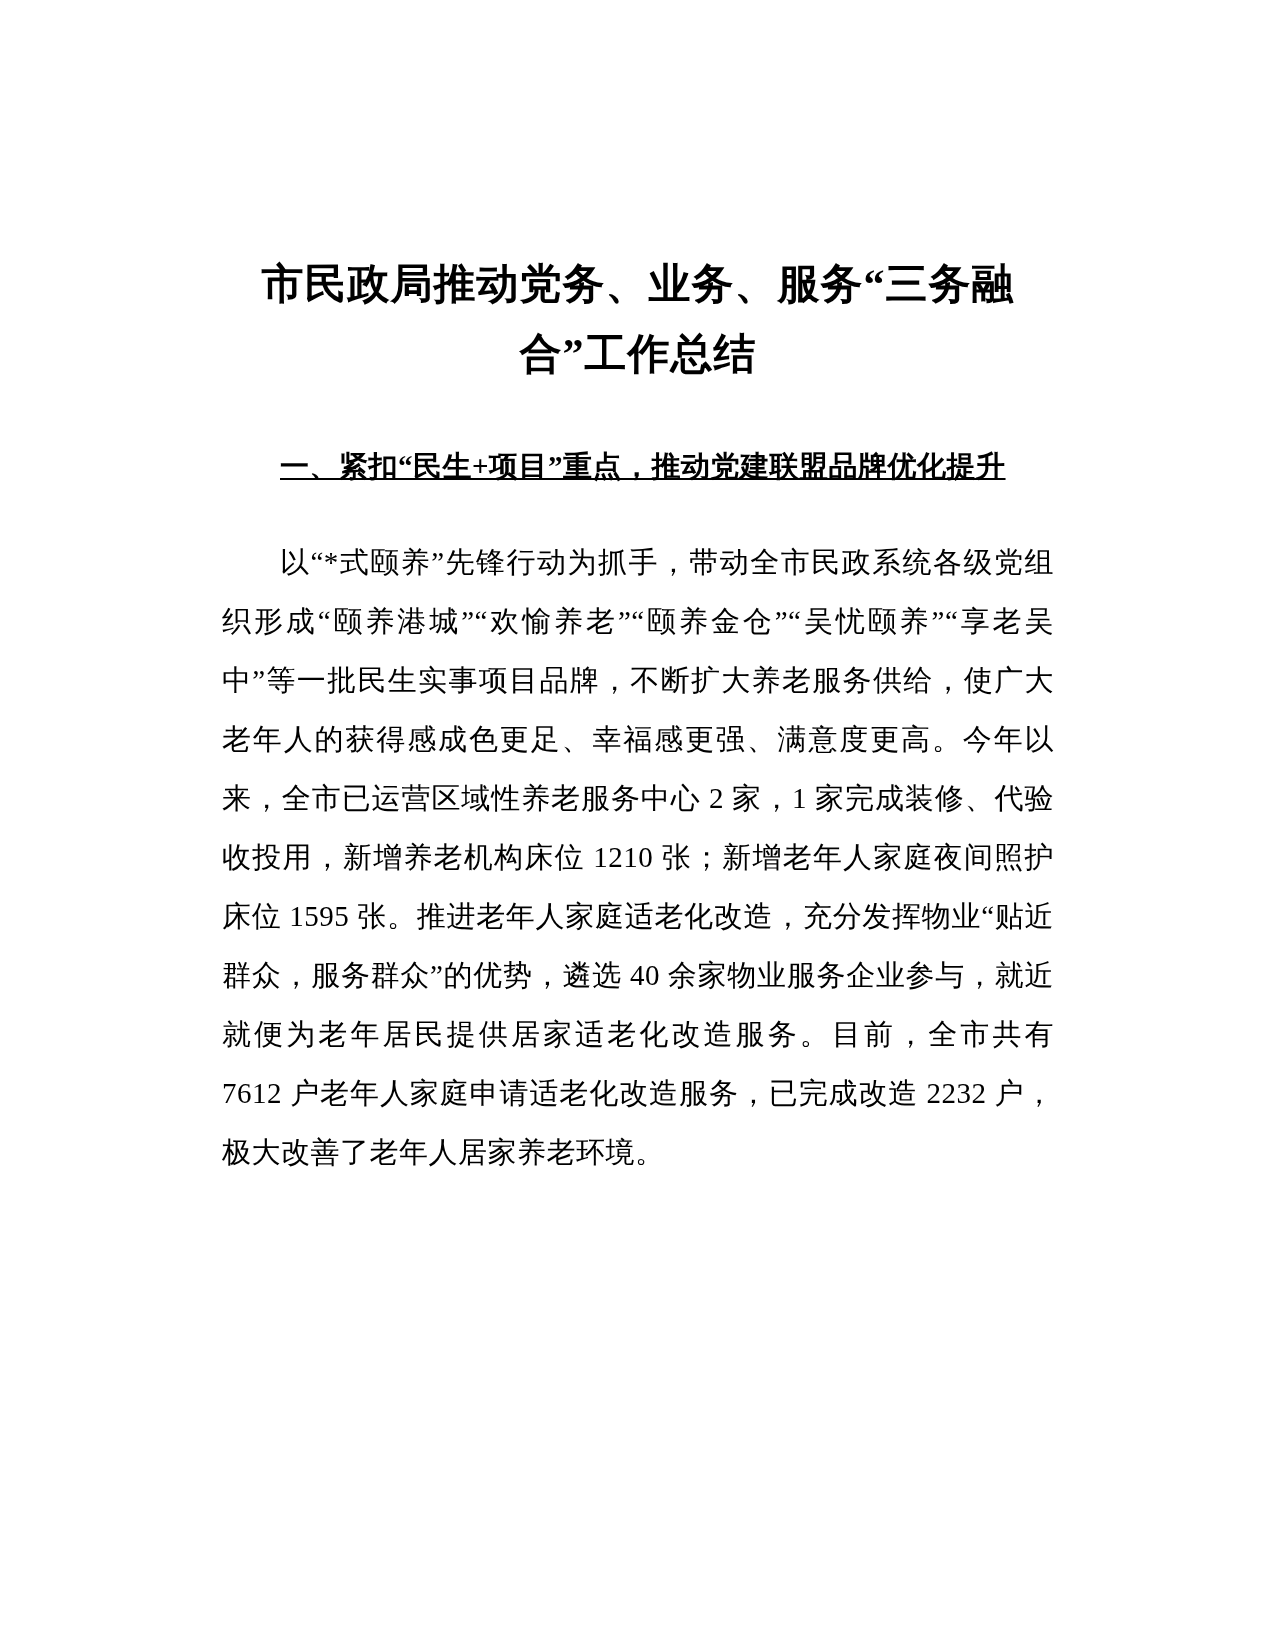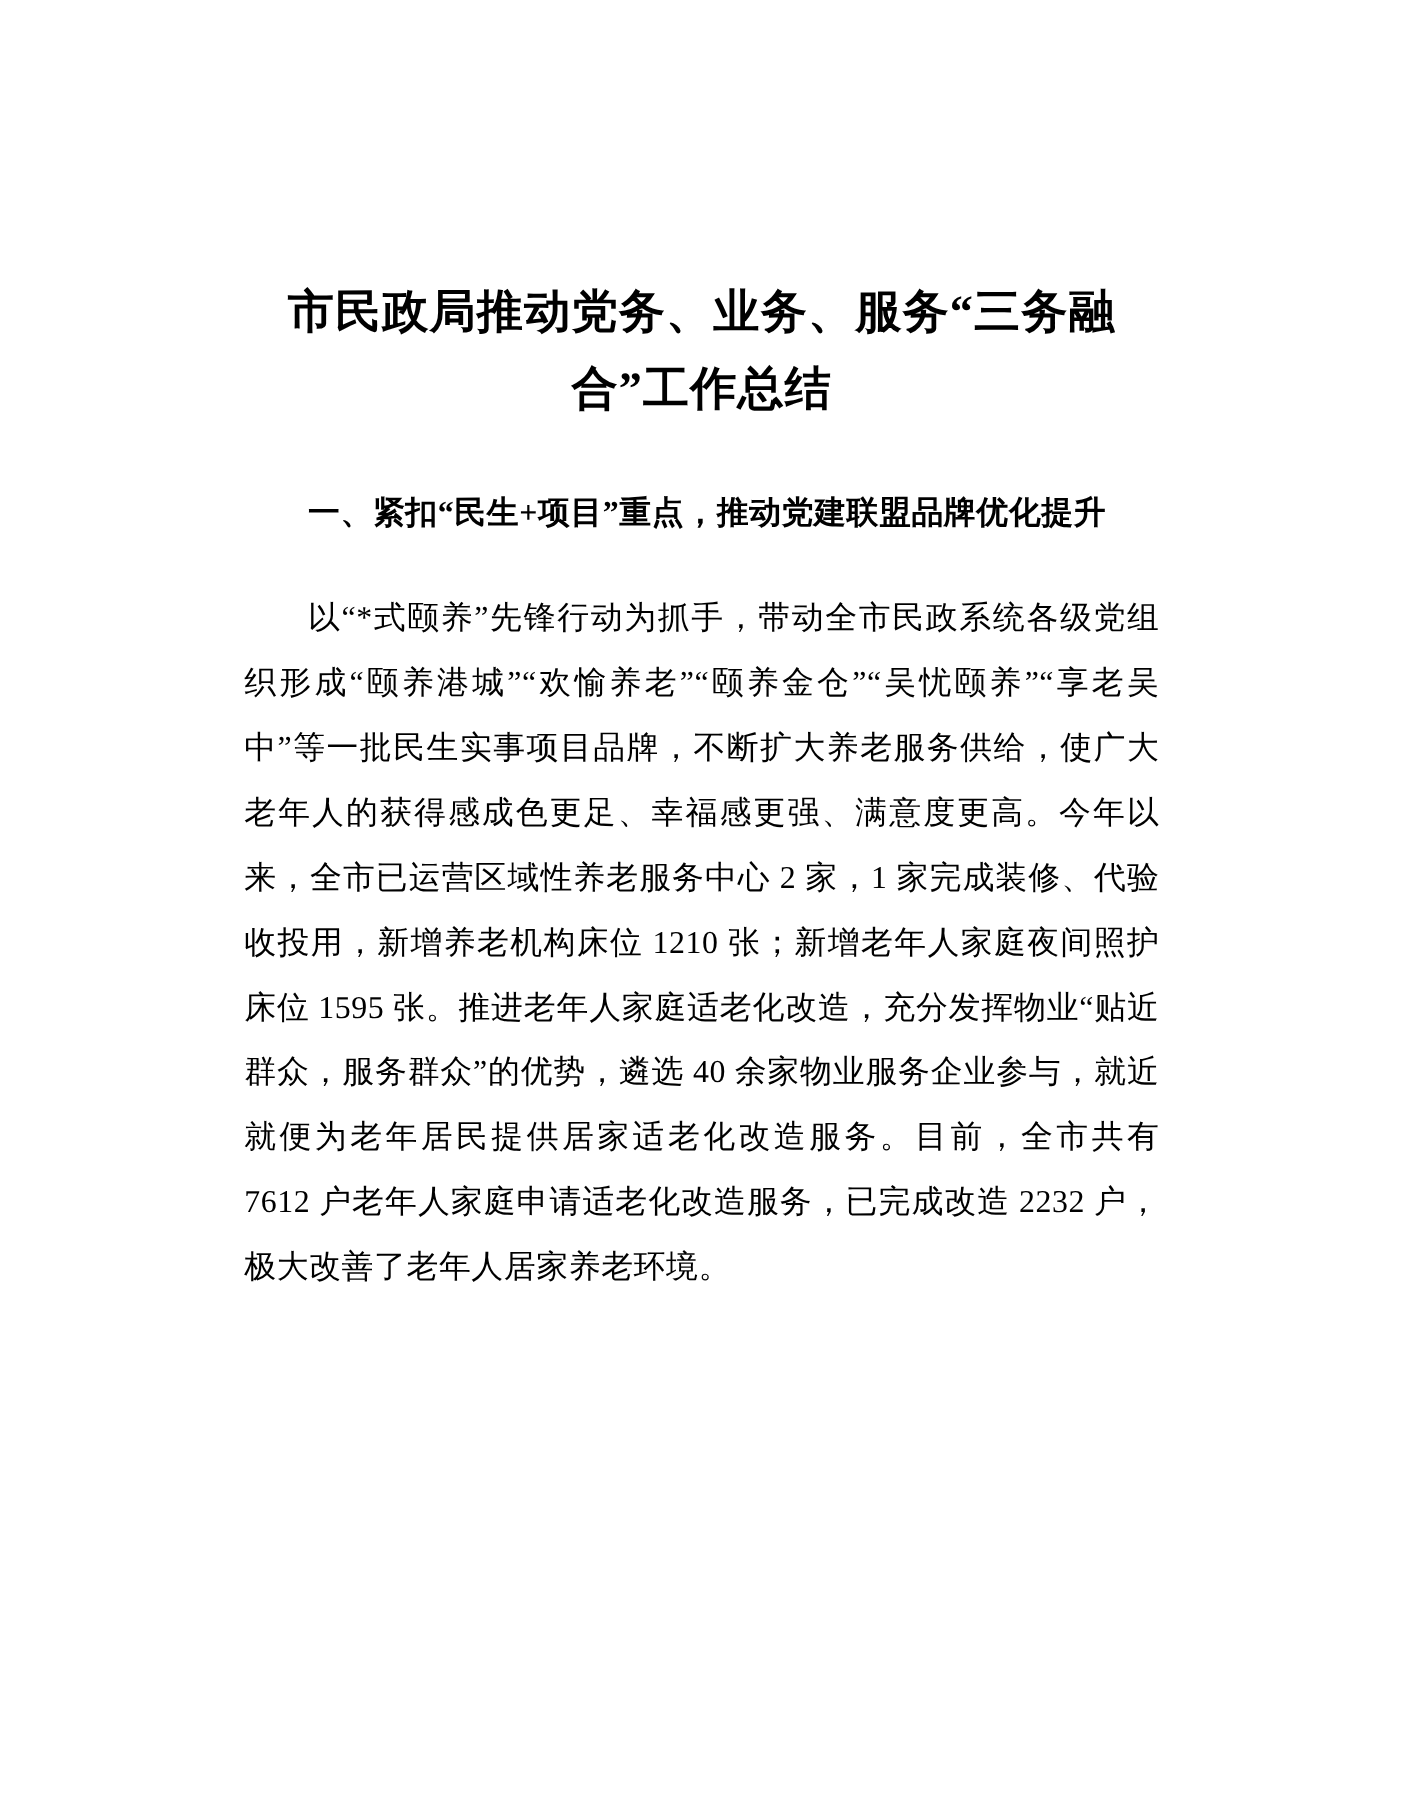--- a/index.html
+++ b/index.html
@@ -35,20 +35,21 @@
     font-size: 29px;
     line-height: 59px;
     text-align: justify;
     text-indent: 2em;
     letter-spacing: 0.5px;
   }
   .para.body-para { margin: 0; }
   .para.section-heading {
     margin: 15px 0;
     font-weight: 700;
+    text-decoration: underline;
   }
 </style>
 </head>
 <body>
 
 <div class="page">
   <div class="content">
     <h1 class="doc-title">市民政局推动党务、业务、服务“三务融合”工作总结</h1>
 
 

